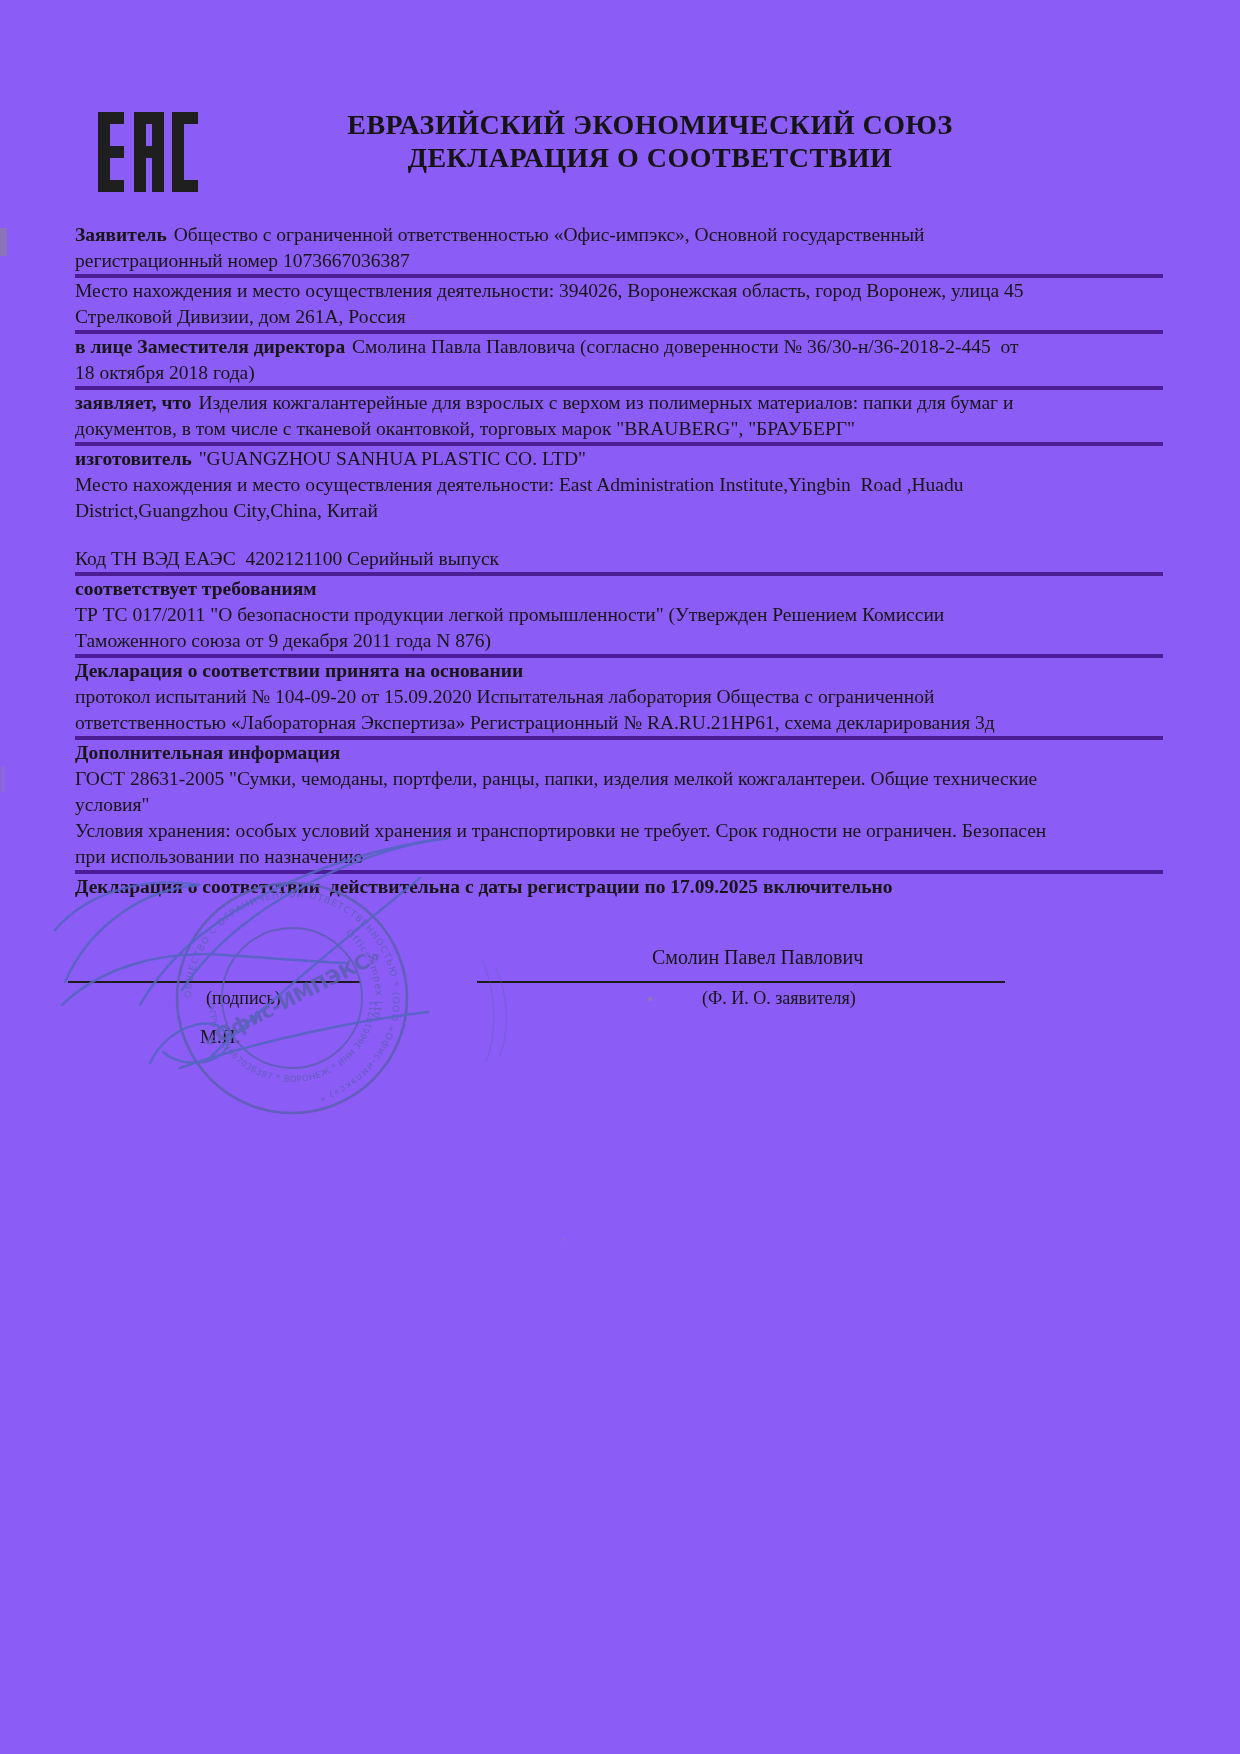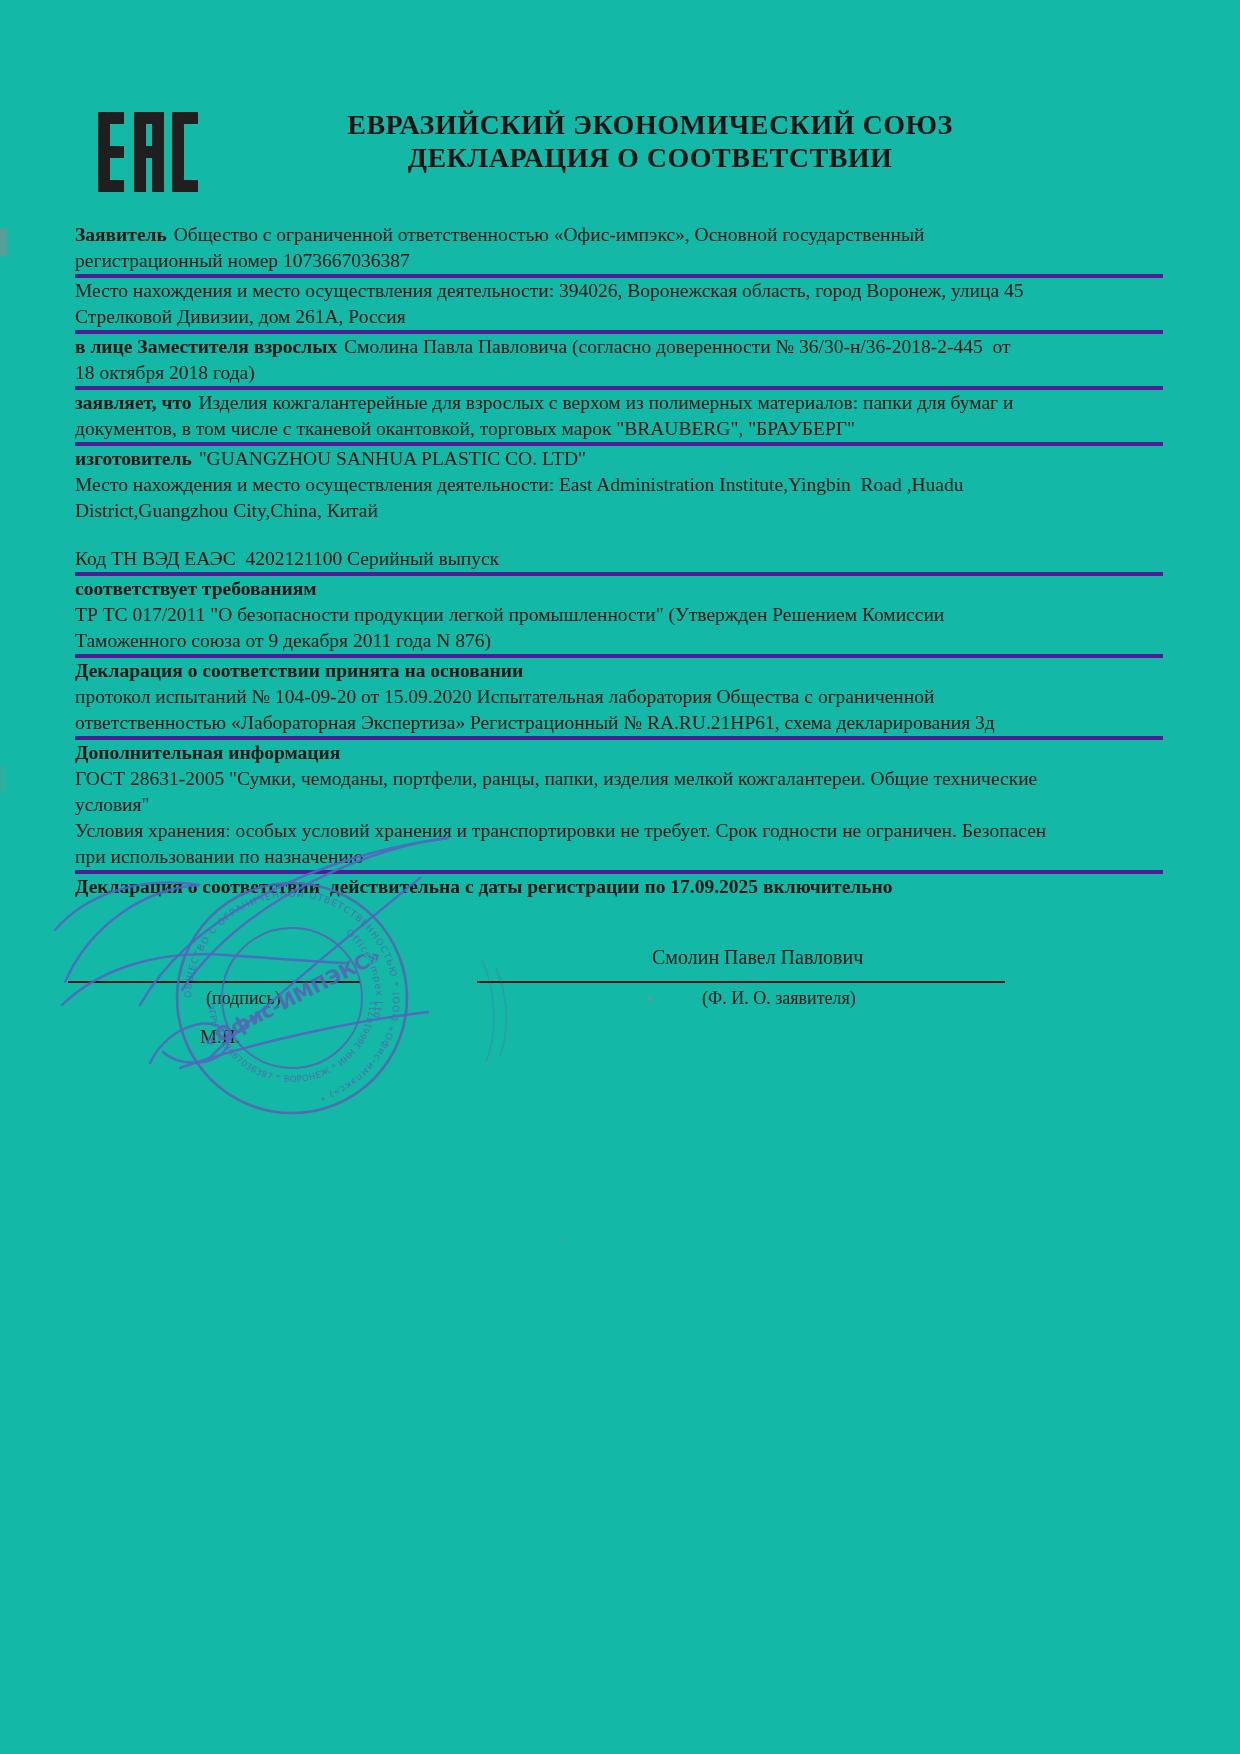--- a/index.html
+++ b/index.html
@@ -1,19 +1,19 @@
 <!DOCTYPE html>
 <html><head>
 <meta charset="utf-8">
 <style>
   html,body{margin:0;padding:0;background:#ffffff;}
   .page{
     position:relative;
     width:1240px;height:1754px;
-    background:#14b8a6;
+    background:#8b5cf6;
     font-family:"Liberation Serif","DejaVu Serif",serif;
     color:#161616;
     overflow:hidden;
   }
   
   .eac-logo{position:absolute;left:94px;top:112px;width:108px;height:80px;}
   .titles{position:absolute;left:120px;right:60px;top:108px;text-align:center;}
   .title-line{font-weight:bold;font-size:28px;line-height:33px;letter-spacing:.5px;color:#141414;}
   
   .content{
@@ -85,21 +85,21 @@
         <p><b class="lbl">Заявитель</b> <span>Общество с ограниченной ответственностью «Офис-импэкс», Основной государственный
 регистрационный номер 1073667036387</span></p>
       </div>
 
     <div class="sec">
       <p>Место нахождения и место осуществления деятельности: 394026, Воронежская область, город Воронеж, улица 45
 Стрелковой Дивизии, дом 261А, Россия</p>
     </div>
 
     <div class="sec">
-        <p><b class="lbl">в лице Заместителя взрослых</b> <span>Смолина Павла Павловича (согласно доверенности № 36/30-н/36-2018-2-445  от
+        <p><b class="lbl">в лице Заместителя директора</b> <span>Смолина Павла Павловича (согласно доверенности № 36/30-н/36-2018-2-445  от
 18 октября 2018 года)</span></p>
       </div>
 
     <div class="sec">
         <p><b class="lbl">заявляет, что</b> <span>Изделия кожгалантерейные для взрослых с верхом из полимерных материалов: папки для бумаг и
 документов, в том числе с тканевой окантовкой, торговых марок "BRAUBERG", "БРАУБЕРГ"</span></p>
       </div>
 
     <div class="sec">
       <p><b class="lbl">изготовитель</b> <span>"GUANGZHOU SANHUA PLASTIC CO. LTD"</span></p>

